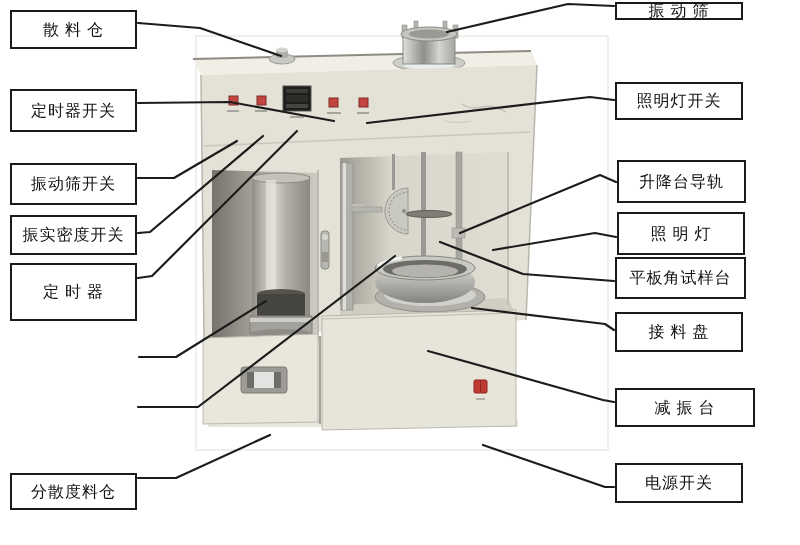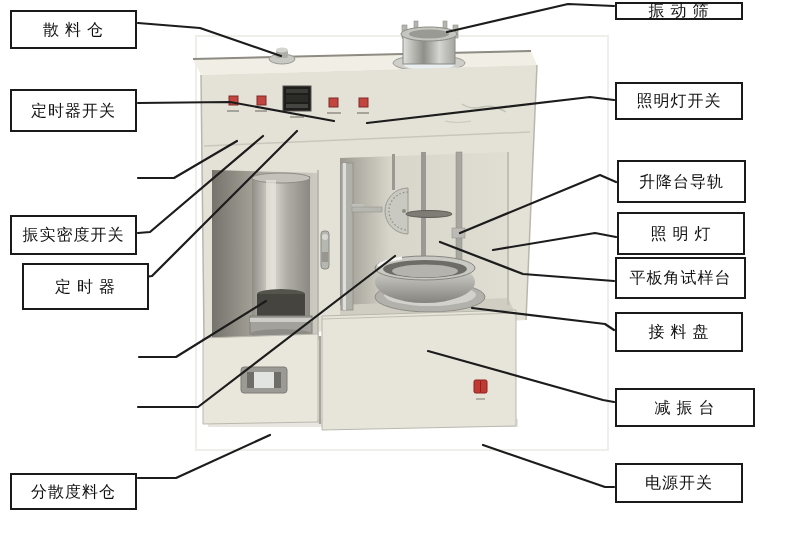--- a/index.html
+++ b/index.html
@@ -203,22 +203,23 @@
     <polyline points="616,237 595,233 493,250"></polyline>
     <polyline points="614,281 523,274 440,242"></polyline>
     <polyline points="614,330 605,324 472,308"></polyline>
     <polyline points="614,402 603,400 428,351"></polyline>
     <polyline points="614,487 605,487 483,445"></polyline>
   </g>
 </svg>
 
 <div class="label-box" style="left:10px;top:10px;width:127px;height:39px">散 料 仓</div>
 <div class="label-box" style="left:10px;top:89px;width:127px;height:43px">定时器开关</div>
+<div class="label-box" style="left:10px;top:163px;width:127px;height:42px">振动筛开关</div>
 <div class="label-box" style="left:10px;top:215px;width:127px;height:40px">振实密度开关</div>
-<div class="label-box" style="left:22px;top:263px;width:127px;height:47px">定 时 器</div>
+<div class="label-box" style="left:10px;top:263px;width:127px;height:58px">定 时 器</div>
 <div class="label-box" style="left:10px;top:473px;width:127px;height:37px">分散度料仓</div>
 
 <div class="label-box" style="left:615px;top:2px;width:128px;height:18px">振 动 筛</div>
 <div class="label-box" style="left:615px;top:82px;width:128px;height:38px">照明灯开关</div>
 <div class="label-box" style="left:617px;top:160px;width:129px;height:43px">升降台导轨</div>
 <div class="label-box" style="left:617px;top:212px;width:128px;height:43px">照 明 灯</div>
 <div class="label-box" style="left:615px;top:257px;width:131px;height:42px">平板角试样台</div>
 <div class="label-box" style="left:615px;top:312px;width:128px;height:40px">接 料 盘</div>
 <div class="label-box" style="left:615px;top:388px;width:140px;height:39px">减 振 台</div>
 <div class="label-box" style="left:615px;top:463px;width:128px;height:40px">电源开关</div>

